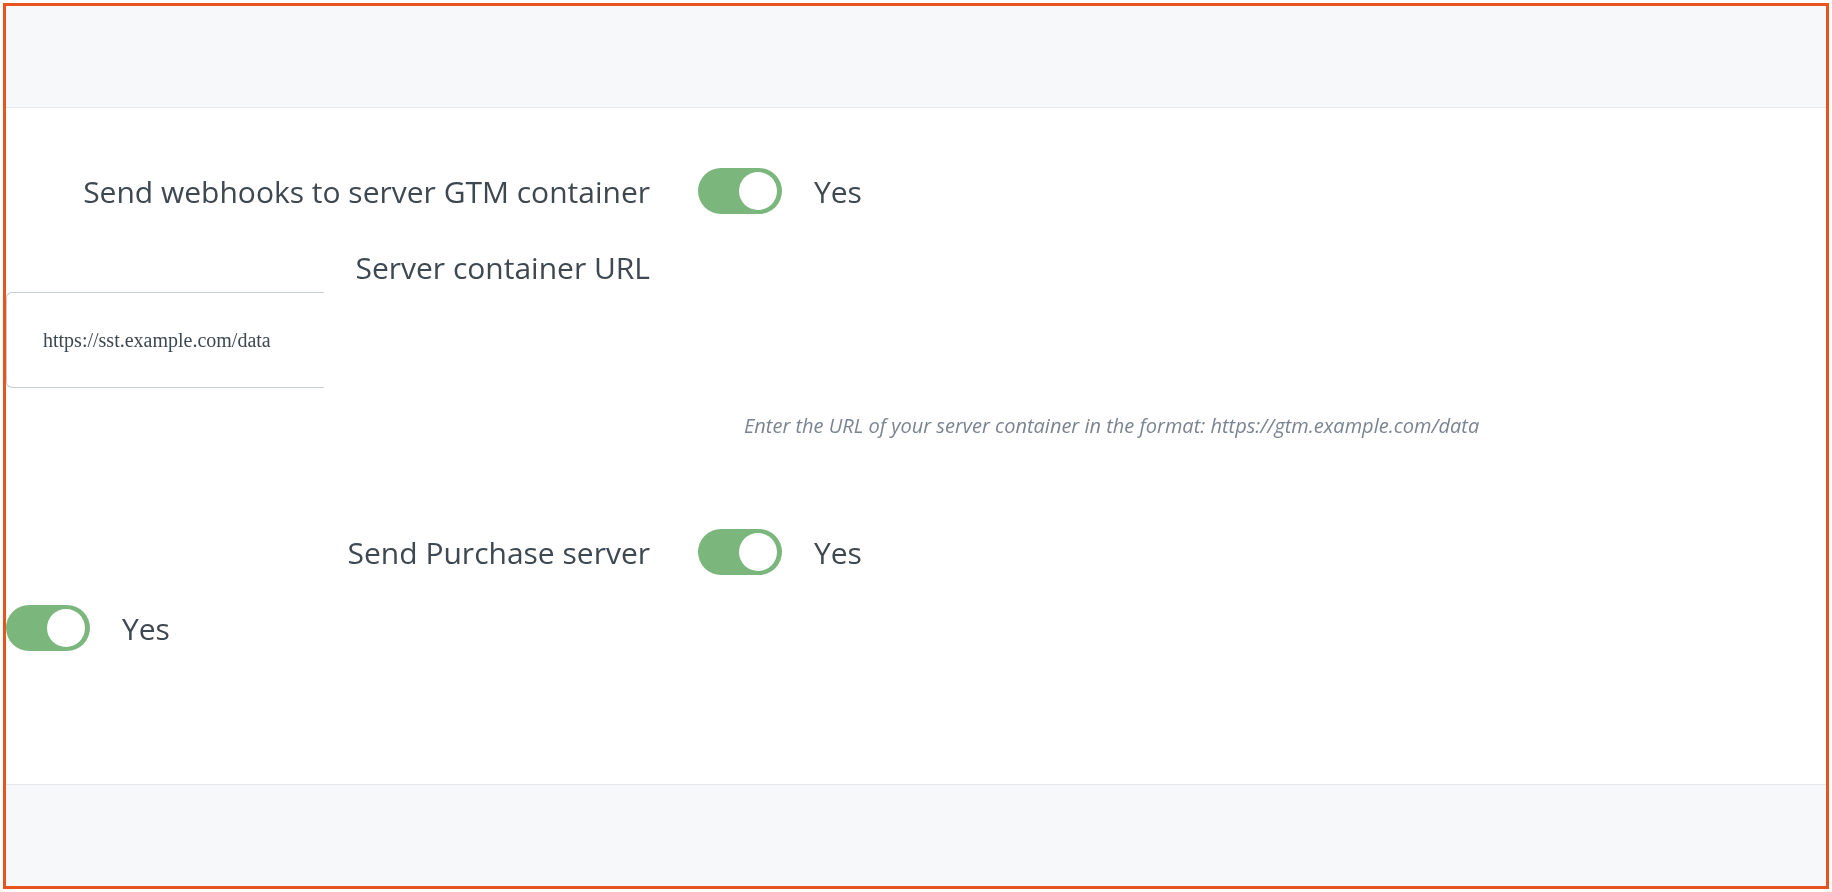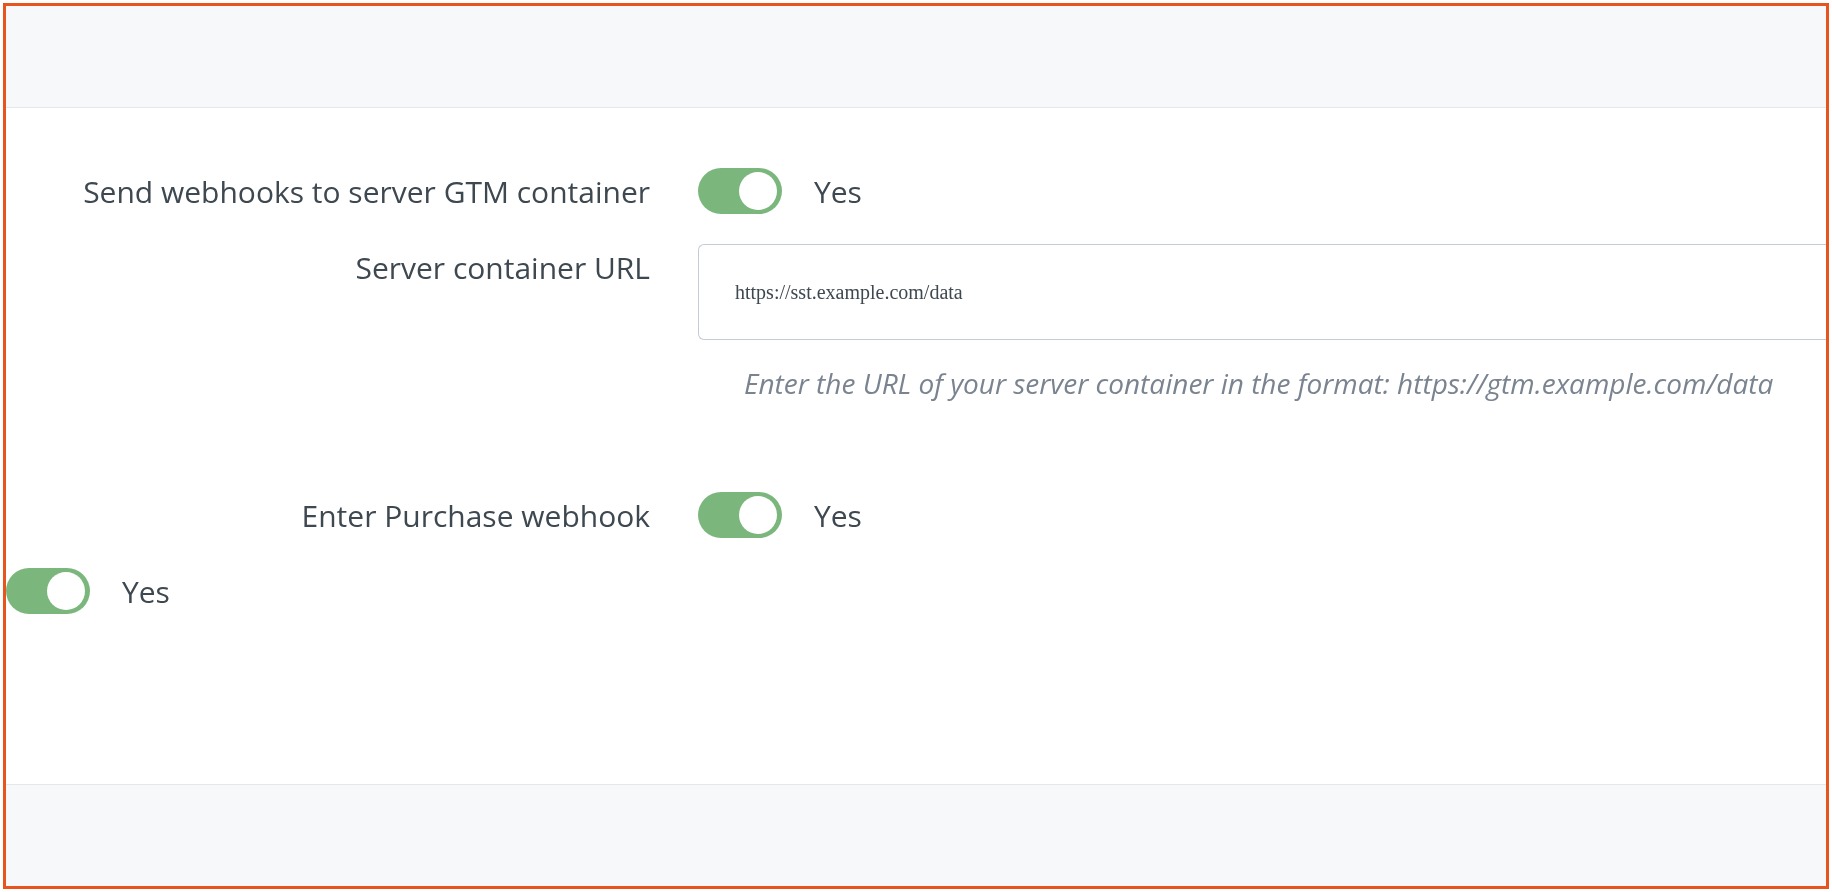--- a/index.html
+++ b/index.html
@@ -37,20 +37,21 @@
       background: #f6f8fa;
       border-top: 1px solid #e4e7eb;
     }
     .form-row {
       display: flex;
       align-items: flex-start;
       margin-bottom: 28px;
     }
     .form-row.input-row {
       margin-bottom: 8px;
+      flex-direction: column;
     }
     .form-label {
       width: 692px;
       text-align: right;
       padding-right: 48px;
       font-size: 30px;
       color: #3e4850;
       line-height: 48px;
     }
     .form-control {
@@ -96,21 +97,21 @@
     .help-row {
       display: flex;
       margin-bottom: 90px;
     }
     .help-spacer {
       width: 692px;
     }
     .help-text {
       flex: 1;
       padding-top: 16px;
-      font-size: 28px;
+      font-size: 20px;
       font-style: italic;
       color: #7a8490;
       padding-left: 46px;
     }
   </style>
 </head>
 <body>
 
 <div class="panel">
   <div class="top-bar"></div>
@@ -133,21 +134,21 @@
         <input type="text" class="text-input" value="https://sst.example.com/data" style="">
       </div>
     </div>
 
     <div class="help-row">
       <div class="help-spacer"></div>
       <div class="help-text">Enter the URL of your server container in the format: https://gtm.example.com/data</div>
     </div>
 
     <div class="form-row">
-      <div class="form-label">Enter Purchase webhook</div>
+      <div class="form-label">Send Purchase server</div>
       <div class="form-control">
         <div class="toggle">
           <div class="toggle-knob"></div>
         </div>
         <span class="toggle-label">Yes</span>
       </div>
     </div>
 
     <div class="form-row">
       <div class="form-control">

